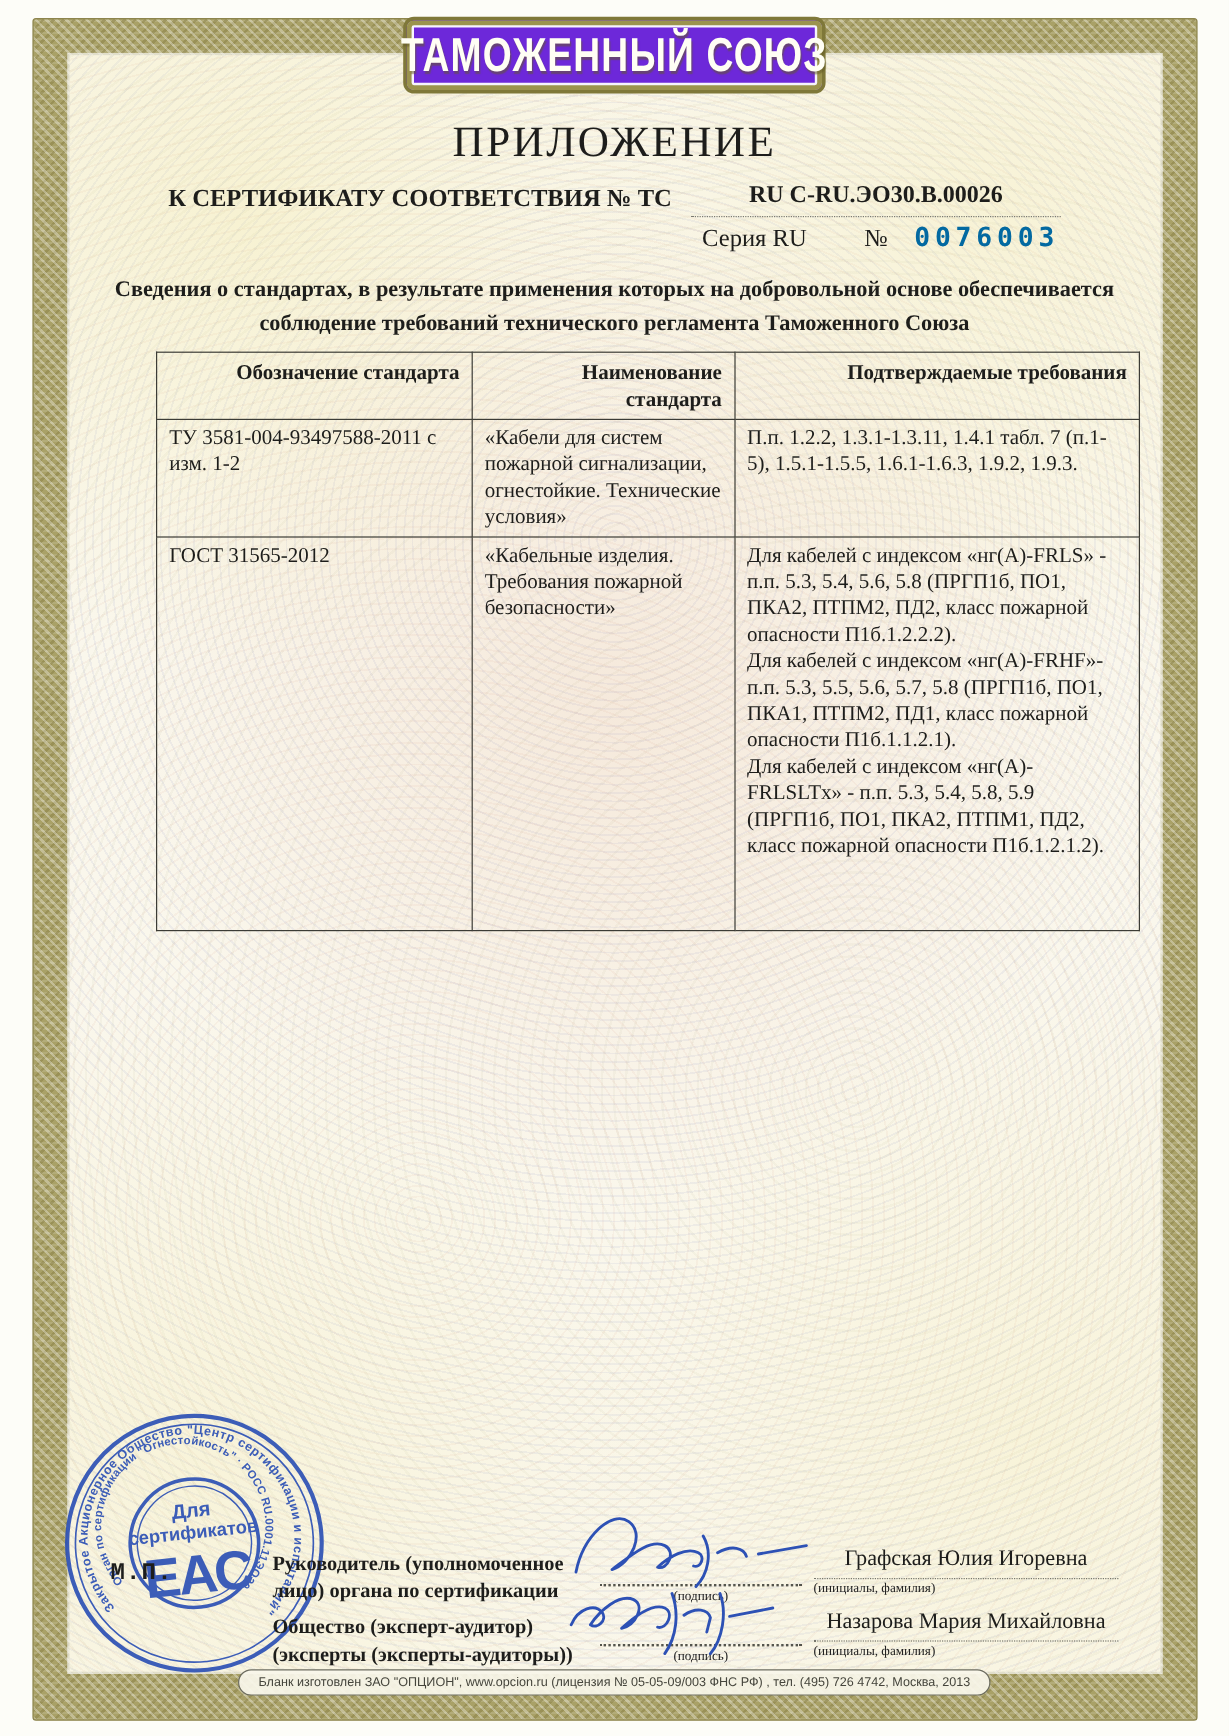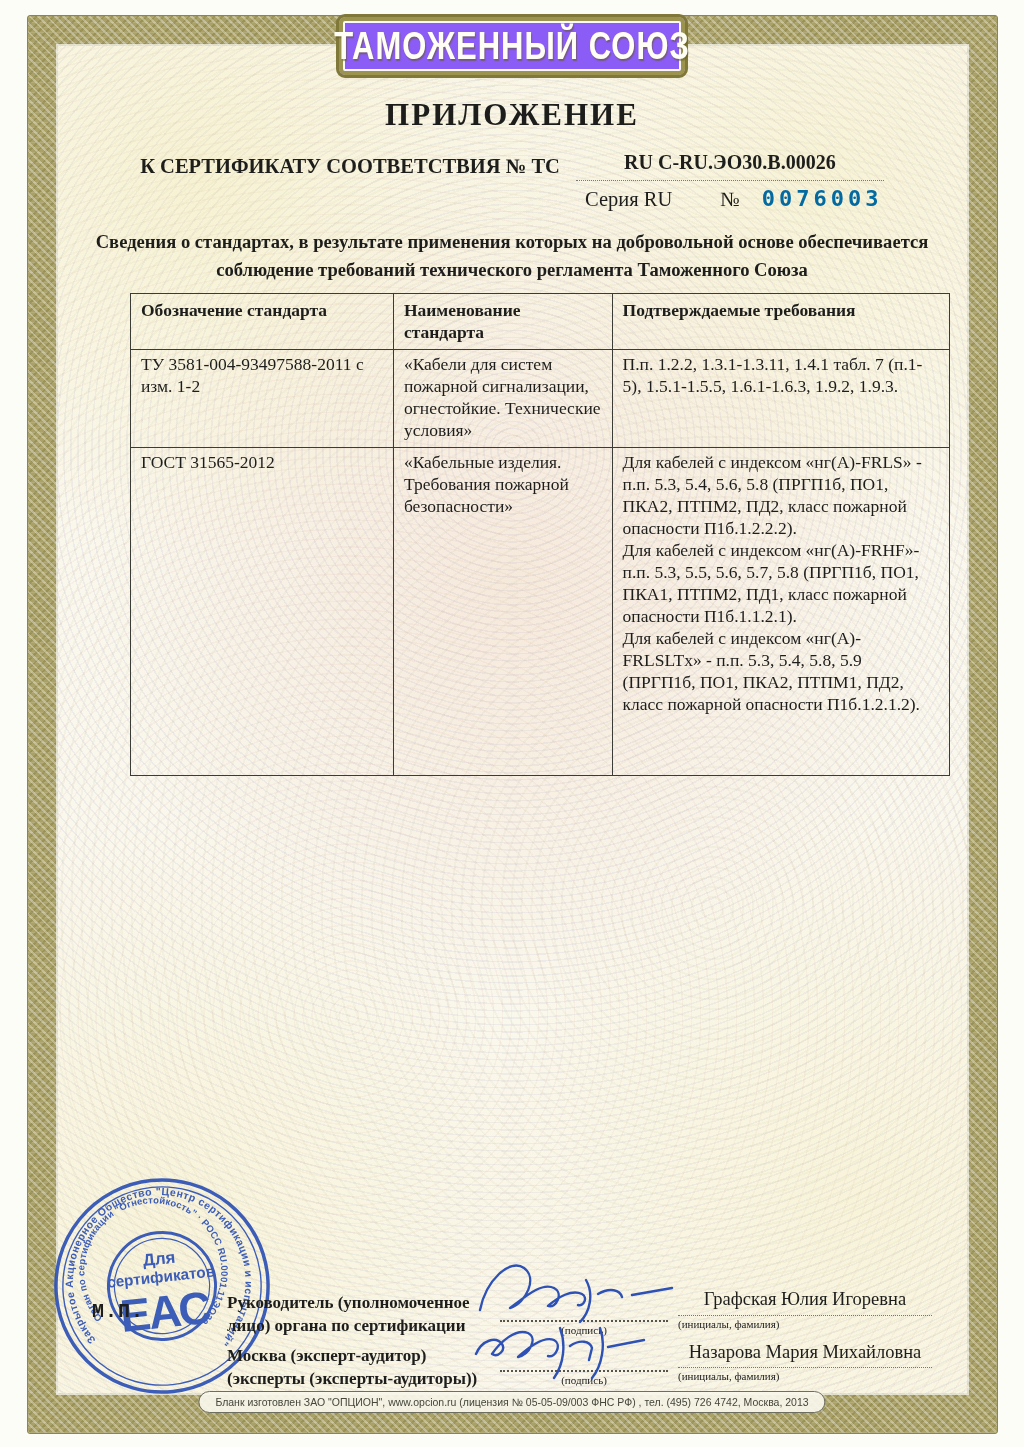--- a/index.html
+++ b/index.html
@@ -37,39 +37,39 @@
       repeating-radial-gradient(circle at 50% 30%, rgba(128,138,196,0.10) 0 1.5px, rgba(128,138,196,0) 1.5px 7px),
       repeating-radial-gradient(circle at 32% 72%, rgba(205,142,122,0.08) 0 1.5px, rgba(205,142,122,0) 1.5px 9px),
       repeating-radial-gradient(circle at 72% 64%, rgba(160,160,120,0.07) 0 2px, rgba(160,160,120,0) 2px 10px);
     box-shadow:0 0 0 2px rgba(255,255,255,0.65);
   }
 
   
   .badge {
     position:absolute; left:50%; top:14px; transform:translateX(-50%);
     width:346px; height:58px;
-    background:#8b5cf6;
+    background:#6d28d9;
     border:3px solid #7f7839;
     border-radius:9px;
     box-shadow: inset 0 0 0 4px #9b934e, inset 0 0 0 6px rgba(255,255,255,0.95);
     display:flex; align-items:center; justify-content:center;
     z-index:6;
   }
   .badge-label {
     color:#fffef4;
     font-family:"Liberation Sans","DejaVu Sans",sans-serif;
     font-weight:bold; font-size:31px; letter-spacing:1px;
     transform:scaleY(1.28);
     text-shadow:1px 2px 1px rgba(98,90,36,0.55);
     white-space:nowrap;
   }
 
   .page-title {
     position:absolute; left:0; right:0; top:97px;
-    text-align:center; font-size:31px; font-weight:bold; letter-spacing:2px;
+    text-align:center; font-size:36px; font-weight:normal; letter-spacing:2px;
     z-index:5;
   }
 
   .cert-line {
     position:absolute; left:0; right:0; top:148px;
     display:flex; justify-content:center; align-items:flex-end; gap:16px;
     z-index:5;
   }
   .cert-label { font-size:20.5px; font-weight:bold; white-space:nowrap; }
   .cert-num-wrap {
@@ -102,21 +102,21 @@
   .standards-table {
     position:absolute; left:130px; top:293px; width:820px;
     border-collapse:collapse; z-index:5;
     font-size:17.5px; line-height:22px;
   }
   .standards-table th, .standards-table td {
     border:1.6px solid #3c3c36;
     vertical-align:top; padding:3px 10px 6px 10px;
     background:transparent;
   }
-  .standards-table th { text-align:left; font-size:17.5px; padding-top:5px; height:36px; vertical-align:top; }
+  .standards-table th { text-align:right; font-size:17.5px; padding-top:5px; height:36px; vertical-align:top; }
   .col-designation { width:32.1%; }
   .col-name { width:26.7%; }
   .col-req { width:41.2%; }
   .req-par { margin:0; }
   .row-gost td { height:318px; }
 
   
   .stamp {
     position:absolute; left:48px; top:1172px; width:228px; height:228px;
     transform:rotate(-6deg); opacity:0.92; z-index:4;
@@ -257,21 +257,21 @@
       <textPath href="#ringInner">Орган по сертификации "Огнестойкость"  ·  РОСС RU.0001.11ЭО30</textPath>
     </text>
     <text x="115" y="93" text-anchor="middle" font-size="17" font-weight="bold" fill="#2d51b5">Для</text>
     <text x="115" y="111" text-anchor="middle" font-size="15.5" font-weight="bold" fill="#2d51b5">сертификатов</text>
     <text x="115" y="157" text-anchor="middle" font-size="46" font-weight="900" fill="#2d51b5" letter-spacing="-2">ЕАС</text>
   </svg>
 
   <div class="mp-label">М.П.</div>
 
   <div class="role-label role-1">Руководитель (уполномоченное лицо) органа по сертификации</div>
-  <div class="role-label role-2">Москва (эксперт-аудитор) (эксперты (эксперты-аудиторы))</div>
+  <div class="role-label role-2">Общество (эксперт-аудитор) (эксперты (эксперты-аудиторы))</div>
 
   <div class="sig-line sig-line-1"></div>
   <div class="sig-caption sig-caption-1">(подпись)</div>
   <div class="sig-line sig-line-2"></div>
   <div class="sig-caption sig-caption-2">(подпись)</div>
 
   <div class="name-label name-1">Графская Юлия Игоревна</div>
   <div class="name-line name-line-1"></div>
   <div class="name-caption name-caption-1">(инициалы, фамилия)</div>
   <div class="name-label name-2">Назарова Мария Михайловна</div>

